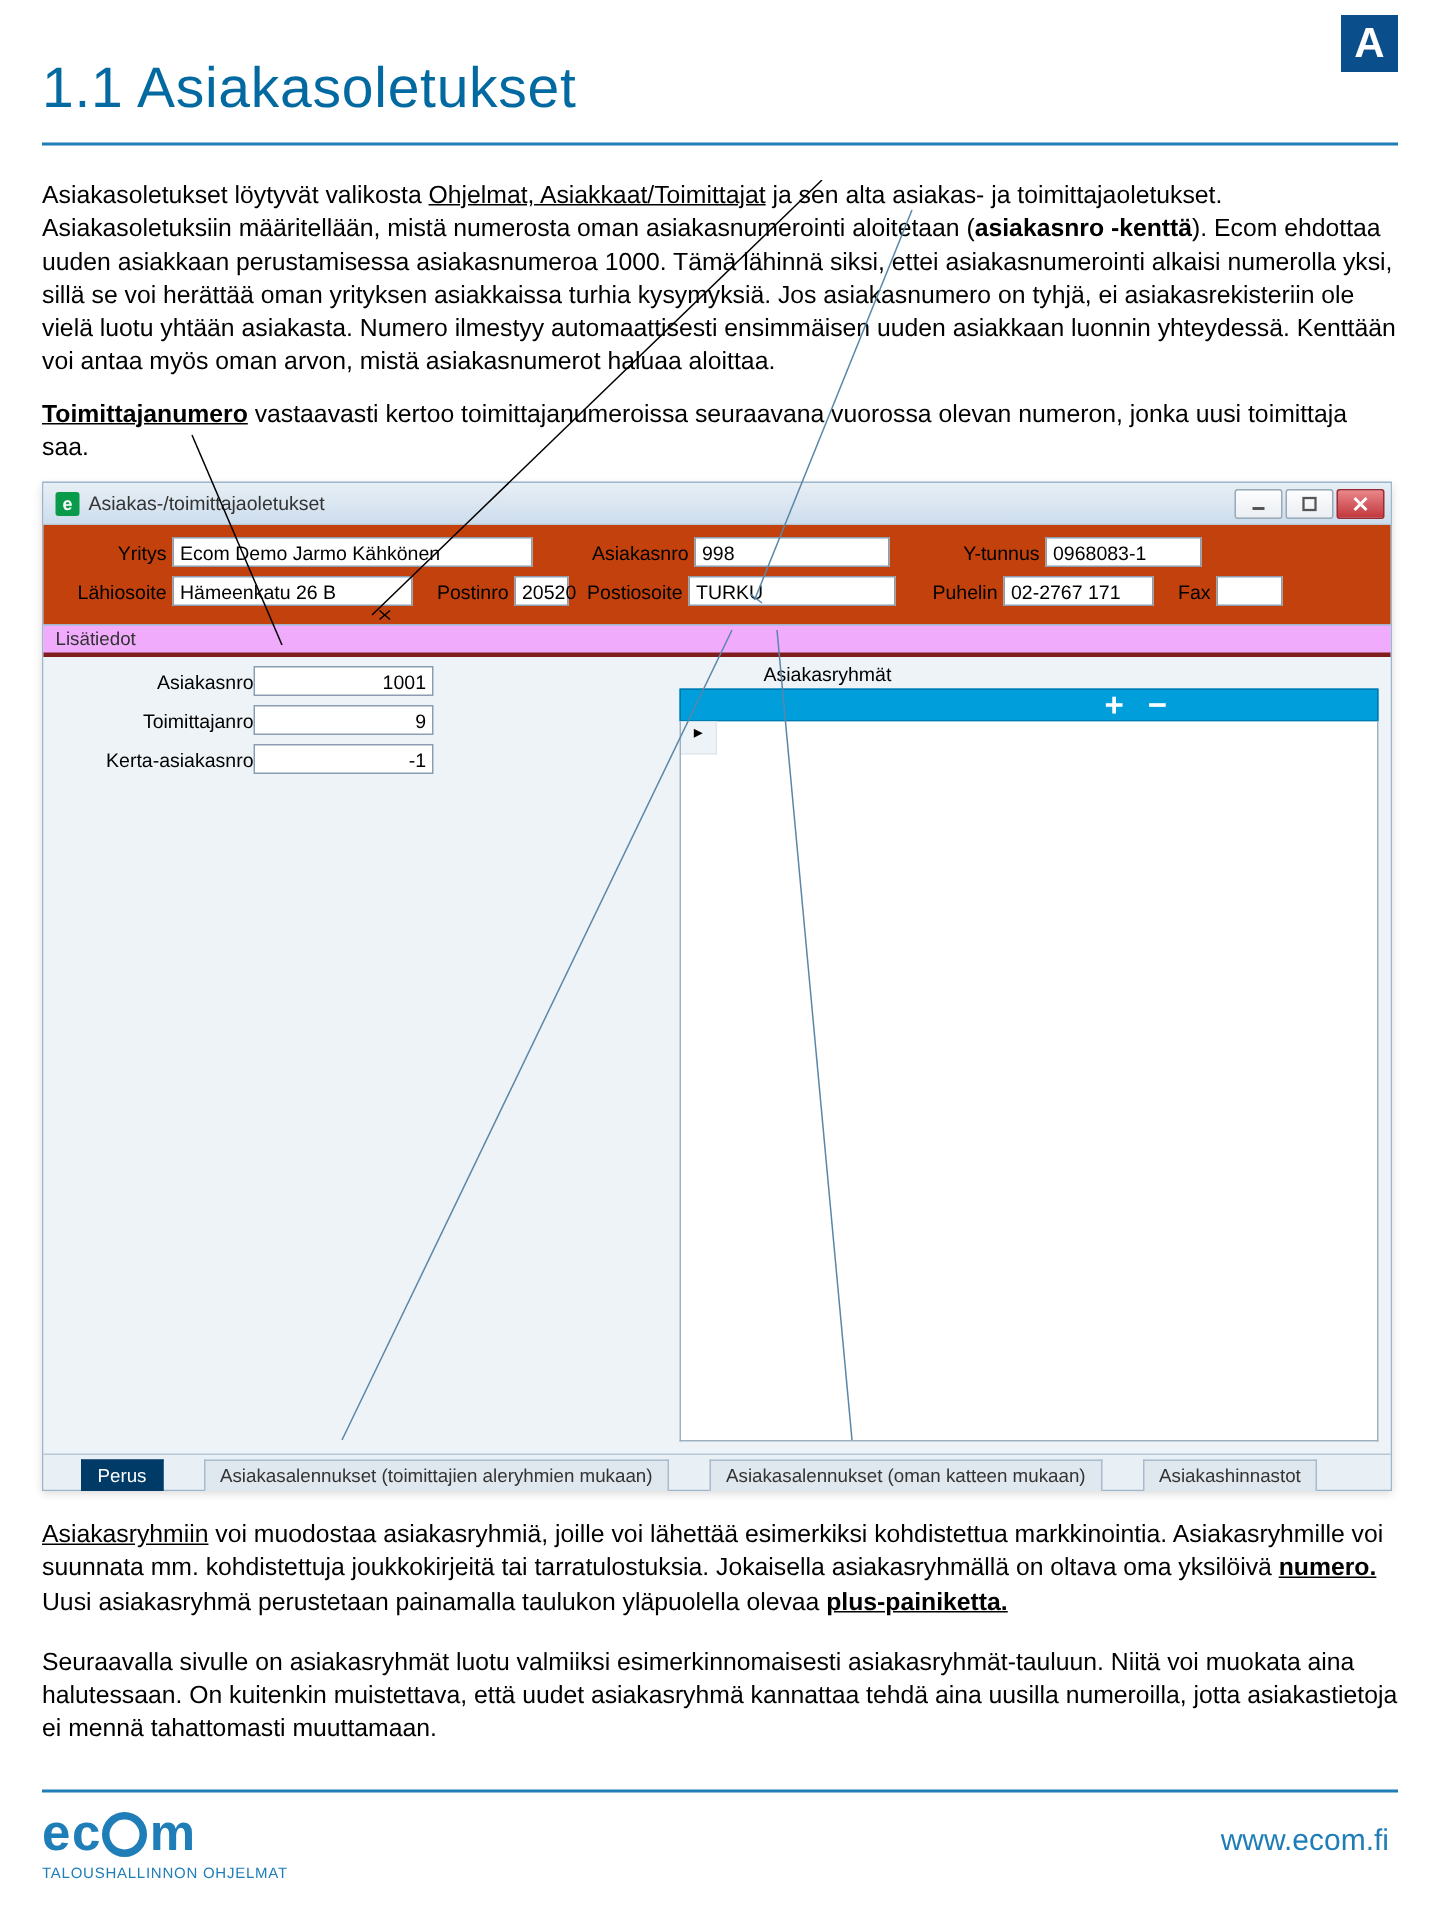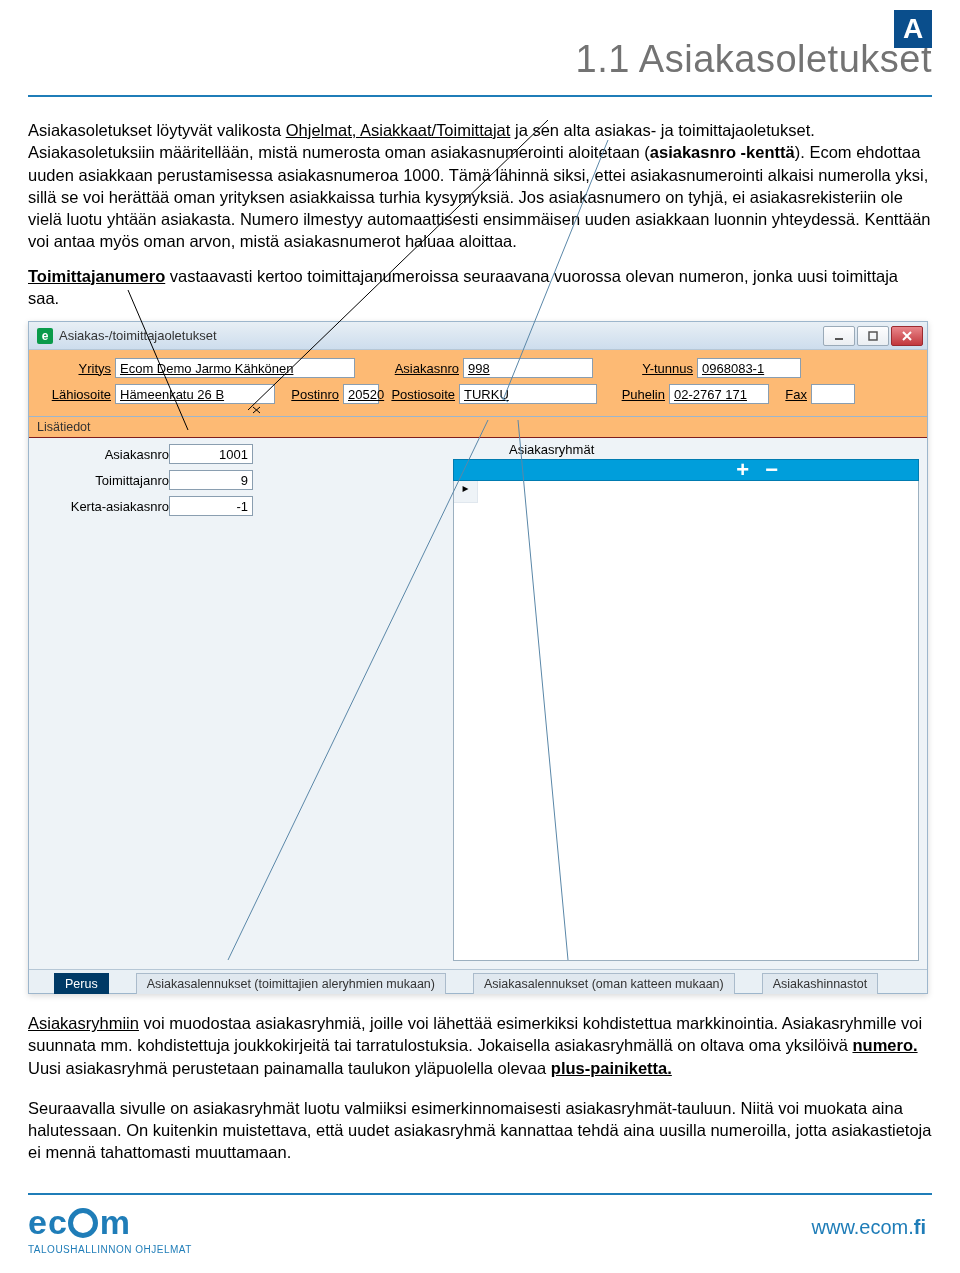--- a/index.html
+++ b/index.html
@@ -22,24 +22,24 @@
     width: 38px;
     height: 38px;
     background: #0a4e8c;
     color: #fff;
     font-size: 28px;
     font-weight: bold;
     text-align: center;
     line-height: 38px;
   }
   h1.title {
-    color: #737373;
+    color: #0369a1;
     font-size: 38px;
     font-weight: 400;
-    text-align: right;
+    text-align: left;
     margin: 8px 0 14px 0;
     letter-spacing: 0.5px;
   }
   .hr {
     border-top: 2px solid #1f7db8;
     margin: 0 0 22px 0;
   }
   .body-text {
     font-size: 16.5px;
     line-height: 1.35;
@@ -85,59 +85,58 @@
     width: 32px; height: 20px;
     border: 1px solid #9aaab8;
     background: linear-gradient(#fdfdfe,#eaeef2);
     border-radius: 2px;
     display:flex; align-items:center; justify-content:center;
   }
   .winbtn.close { background: linear-gradient(#e9868a,#c2383d); border-color:#9c2a2f; }
   .winbtn svg { width: 12px; height: 12px; }
 
   .form-area {
-    background: #fdba74;
+    background: #c2410c;
     padding: 8px 10px 6px 10px;
     font-size: 13px;
     color: #000;
-    text-decoration: underline;
   }
   .row { display: flex; align-items: center; margin-bottom: 6px; gap: 4px; }
   .lbl { text-align: right; font-size: 13px; color: #000; }
   .fld {
     border: 1px solid #8a9eb0;
     background: #fff;
     height: 20px;
     font-size: 13px;
     padding: 1px 4px;
     line-height: 18px;
     color: #000;
   }
   .tab-strip {
-    background: #fdba74;
+    background: #f0abfc;
     border-top: 1px solid #9db6cc;
-    border-bottom: 1px solid #7f1d1d;
+    border-bottom: 3px solid #7f1d1d;
     height: 22px;
     font-size: 12.5px;
     color: #333;
     padding-left: 8px;
     display:flex; align-items:center;
   }
 
   .lower {
     display: flex;
     background: #eef3f7;
   }
   .left-col {
     width: 420px;
     padding: 6px 10px;
   }
   .left-row { display:flex; align-items:center; margin-bottom:6px; }
   .left-row .lbl { width: 130px; }
-  .left-row .fld { width: 84px; text-align: right; padding-right: 4px; }
+  .left-row .fld { width: 120px; text-align: right; padding-right: 4px; }
 
   .right-col {
     flex: 1;
     padding: 2px 8px 8px 4px;
     position: relative;
   }
   .groups-label {
     font-size: 13px;
     color: #000;
     padding: 2px 0 2px 56px;
@@ -253,21 +252,21 @@
     letter-spacing: 0.5px;
     margin-top: 2px;
   }
   .footer-url {
     position:absolute;
     bottom: 34px;
     right: 34px;
     color: #1f7db8;
     font-size: 20px;
   }
-  .footer-url .fi { font-weight: bold; }
+  .footer-url .fi { font-weight: normal; }
 </style>
 </head>
 <body>
 
 <div class="page">
   <div class="a-badge">A</div>
   <h1 class="title">1.1 Asiakasoletukset</h1>
   <div class="hr"></div>
 
   <p class="body-text">

